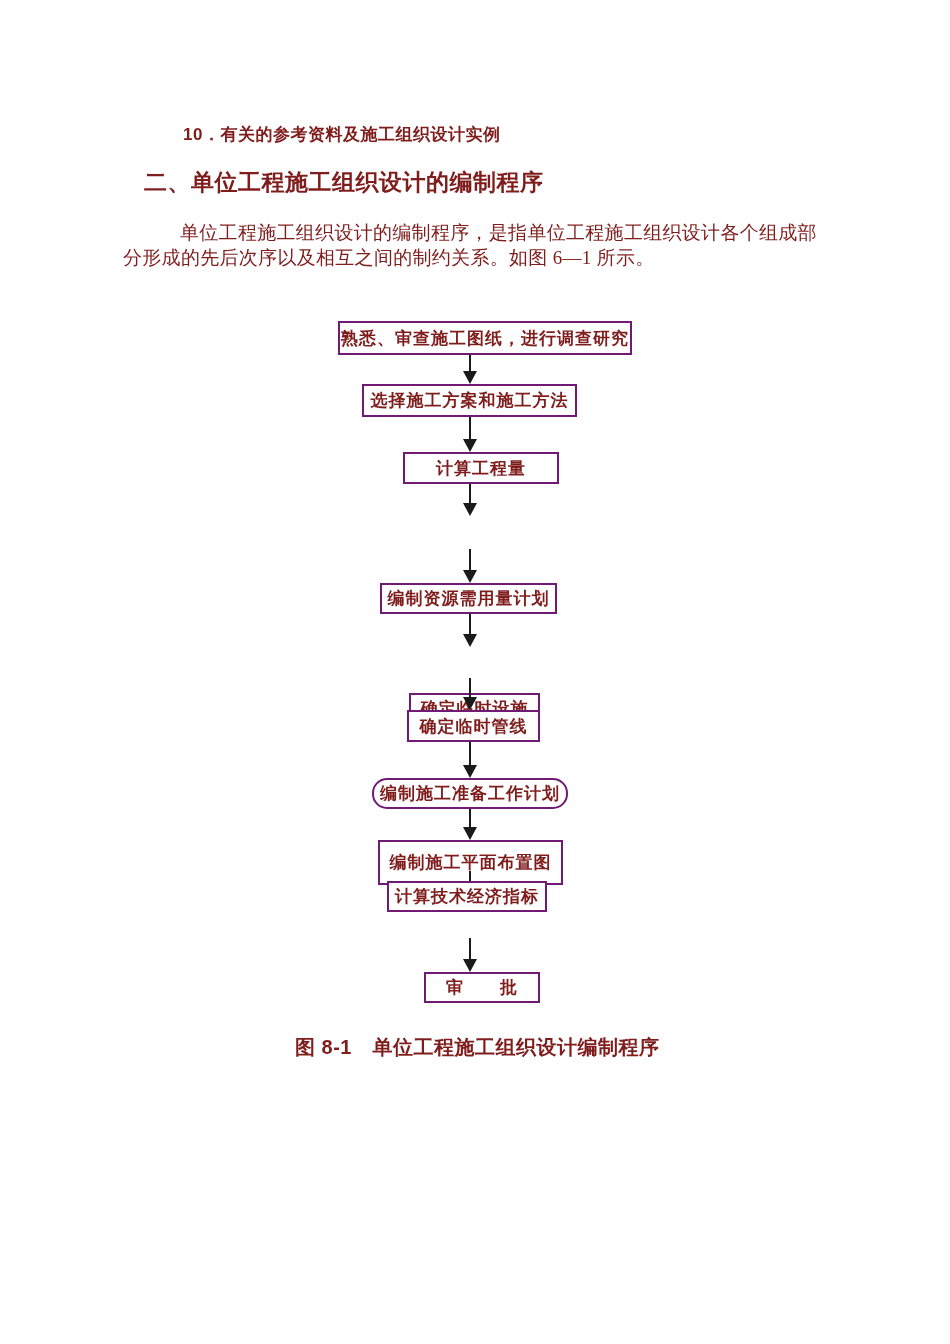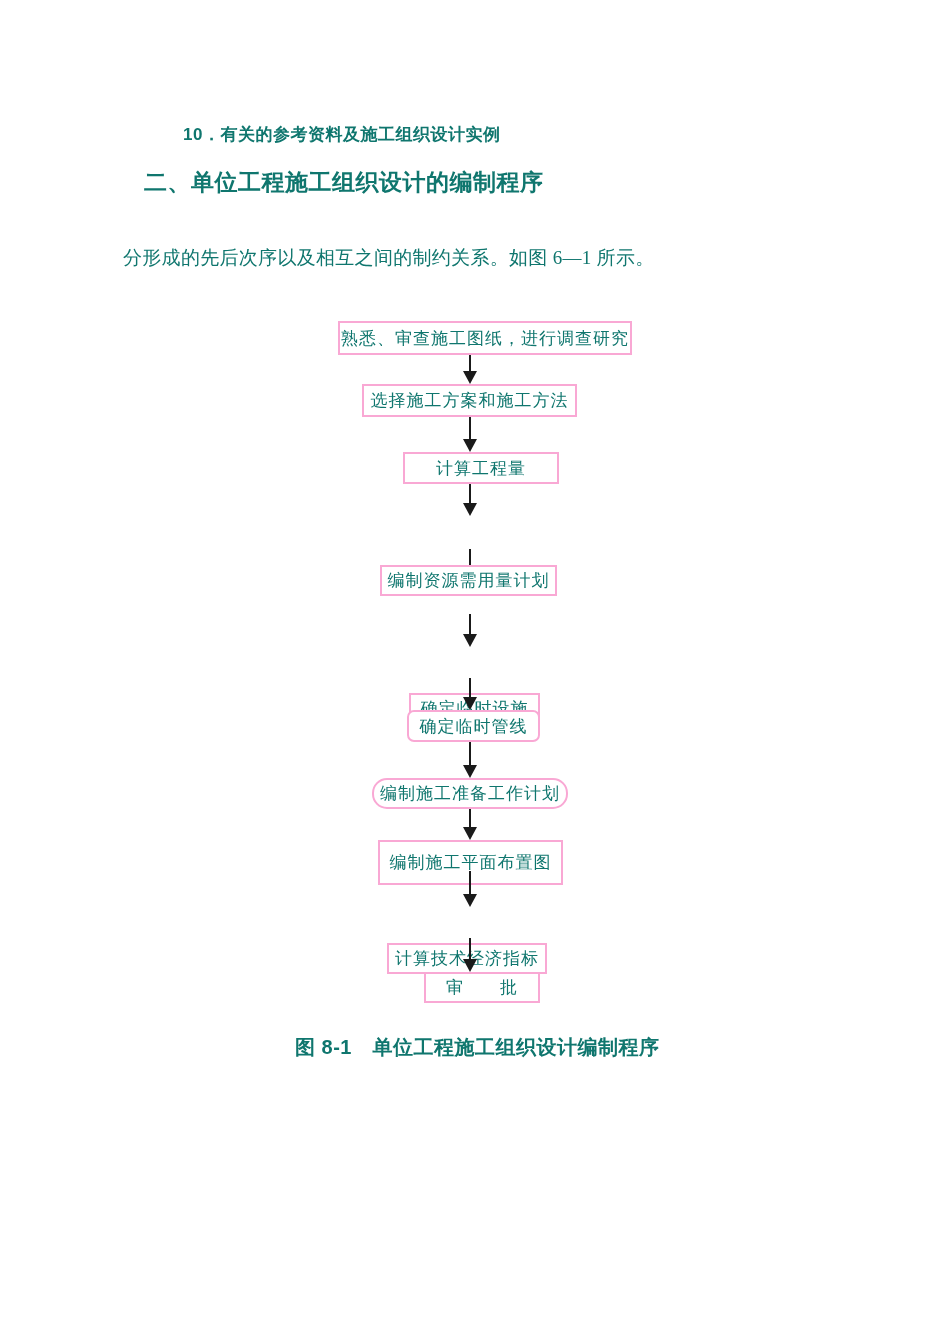--- a/index.html
+++ b/index.html
@@ -6,21 +6,21 @@
     margin: 0;
     padding: 0;
     background: #ffffff;
   }
   .page {
     position: relative;
     width: 950px;
     height: 1344px;
     background: #ffffff;
     font-family: "Liberation Serif", serif;
-    color: #0f766e;
+    color: #7f1d1d;
     overflow: hidden;
   }
   .item-heading {
     position: absolute;
     left: 183px;
     top: 123px;
     font-size: 17px;
     font-weight: bold;
     letter-spacing: 0.5px;
     white-space: nowrap;
@@ -46,27 +46,27 @@
   }
   .para-line.l1 { left: 180px; top: 222px; }
   .para-line.l2 { left: 123px; top: 247px; }
   .flowchart-layer {
     position: absolute;
     inset: 0;
   }
   .fc-box {
     position: absolute;
     box-sizing: border-box;
-    border: 2px solid #f9a8d4;
+    border: 2px solid #701a75;
     background: #ffffff;
     display: flex;
     align-items: center;
     justify-content: center;
     font-size: 17px;
-    font-weight: normal;
+    font-weight: bold;
     letter-spacing: 1px;
     white-space: nowrap;
     font-family: "Liberation Sans", sans-serif;
   }
   .fc-stem {
     position: absolute;
     width: 2px;
     background: #1a1a1a;
   }
   .fc-arrowhead {
@@ -90,51 +90,52 @@
 </style>
 </head>
 <body>
 
 <div class="page">
 
   <div class="item-heading">10．有关的参考资料及施工组织设计实例</div>
 
   <h2 class="section-title">二、单位工程施工组织设计的编制程序</h2>
 
+  <div class="para-line l1">单位工程施工组织设计的编制程序，是指单位工程施工组织设计各个组成部</div>
 
   <div class="para-line l2">分形成的先后次序以及相互之间的制约关系。如图 6—1 所示。</div>
 
   <div class="flowchart-layer" id="flowchart">
       <div class="fc-box" style="left: 338px; top: 321px; width: 294px; height: 34px; font-size: 17px;">熟悉、审查施工图纸，进行调查研究</div>
       <div class="fc-stem" style="left: 469px; top: 355px; height: 18px;"></div>
       <div class="fc-arrowhead" style="left: 463px; top: 371px;"></div>
       <div class="fc-box" style="left: 362px; top: 384px; width: 215px; height: 33px; font-size: 17px;">选择施工方案和施工方法</div>
       <div class="fc-stem" style="left: 469px; top: 417px; height: 24px;"></div>
       <div class="fc-arrowhead" style="left: 463px; top: 439px;"></div>
       <div class="fc-box" style="left: 403px; top: 452px; width: 156px; height: 32px; font-size: 17px;">计算工程量</div>
       <div class="fc-stem" style="left: 469px; top: 484px; height: 21px;"></div>
       <div class="fc-arrowhead" style="left: 463px; top: 503px;"></div>
       <div class="fc-stem" style="left: 469px; top: 549px; height: 23px;"></div>
       <div class="fc-arrowhead" style="left: 463px; top: 570px;"></div>
-      <div class="fc-box" style="left: 380px; top: 565px; width: 177px; height: 31px; font-size: 17px;">编制资源需用量计划</div>
+      <div class="fc-box" style="left: 380px; top: 583px; width: 177px; height: 31px; font-size: 17px;">编制资源需用量计划</div>
       <div class="fc-stem" style="left: 469px; top: 614px; height: 22px;"></div>
       <div class="fc-arrowhead" style="left: 463px; top: 634px;"></div>
       <div class="fc-box" style="left: 409px; top: 647px; width: 131px; height: 31px; font-size: 17px; margin-top: 46px;">确定临时设施</div>
       <div class="fc-stem" style="left: 469px; top: 678px; height: 21px;"></div>
       <div class="fc-arrowhead" style="left: 463px; top: 697px;"></div>
-      <div class="fc-box" style="left: 407px; top: 710px; width: 133px; height: 32px; font-size: 17px; border-radius: 7px;">确定临时管线</div>
+      <div class="fc-box" style="left: 407px; top: 710px; width: 133px; height: 32px; font-size: 17px;">确定临时管线</div>
       <div class="fc-stem" style="left: 469px; top: 742px; height: 25px;"></div>
       <div class="fc-arrowhead" style="left: 463px; top: 765px;"></div>
       <div class="fc-box" style="left: 372px; top: 778px; width: 196px; height: 31px; font-size: 17px; border-radius: 15px;">编制施工准备工作计划</div>
       <div class="fc-stem" style="left: 469px; top: 809px; height: 20px;"></div>
       <div class="fc-arrowhead" style="left: 463px; top: 827px;"></div>
       <div class="fc-box" style="left: 378px; top: 840px; width: 185px; height: 45px; font-size: 17px;">编制施工平面布置图</div>
       <div class="fc-stem" style="left: 469px; top: 871px; height: 25px;"></div>
       <div class="fc-arrowhead" style="left: 463px; top: 894px;"></div>
-      <div class="fc-box" style="left: 387px; top: 943px; width: 160px; height: 31px; font-size: 17px;">计算技术经济指标</div>
+      <div class="fc-box" style="left: 387px; top: 881px; width: 160px; height: 31px; font-size: 17px;">计算技术经济指标</div>
       <div class="fc-stem" style="left: 469px; top: 938px; height: 23px;"></div>
       <div class="fc-arrowhead" style="left: 463px; top: 959px;"></div>
       <div class="fc-box" style="left: 412px; top: 972px; width: 116px; height: 31px; font-size: 17px; margin-left: 12px;">审　　批</div>
     </div>
 
   <div class="figure-caption">图 8-1　单位工程施工组织设计编制程序</div>
 
 </div>
 
 </body></html>

